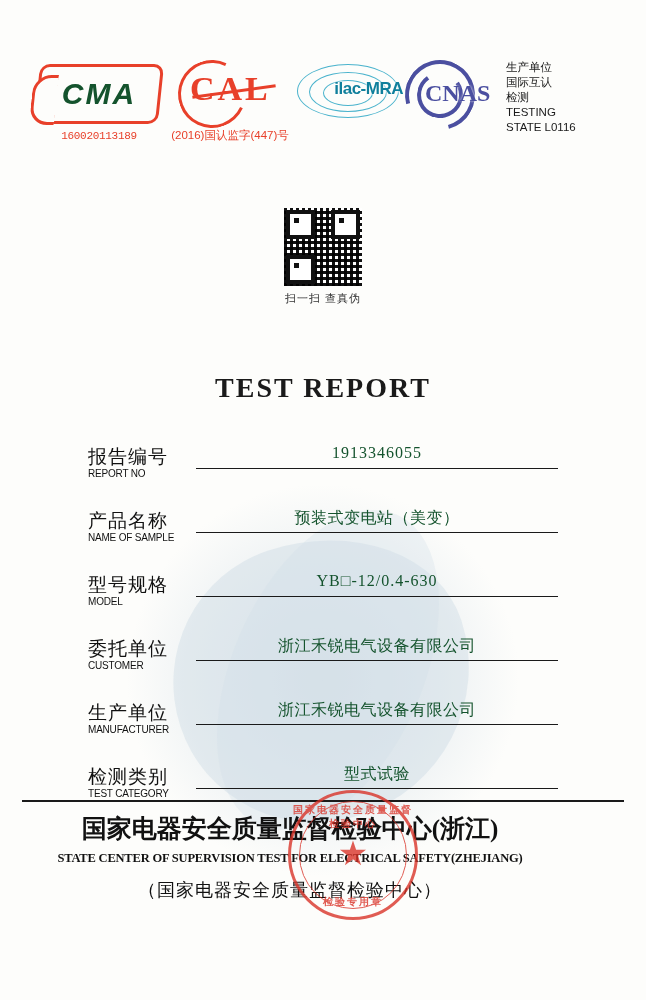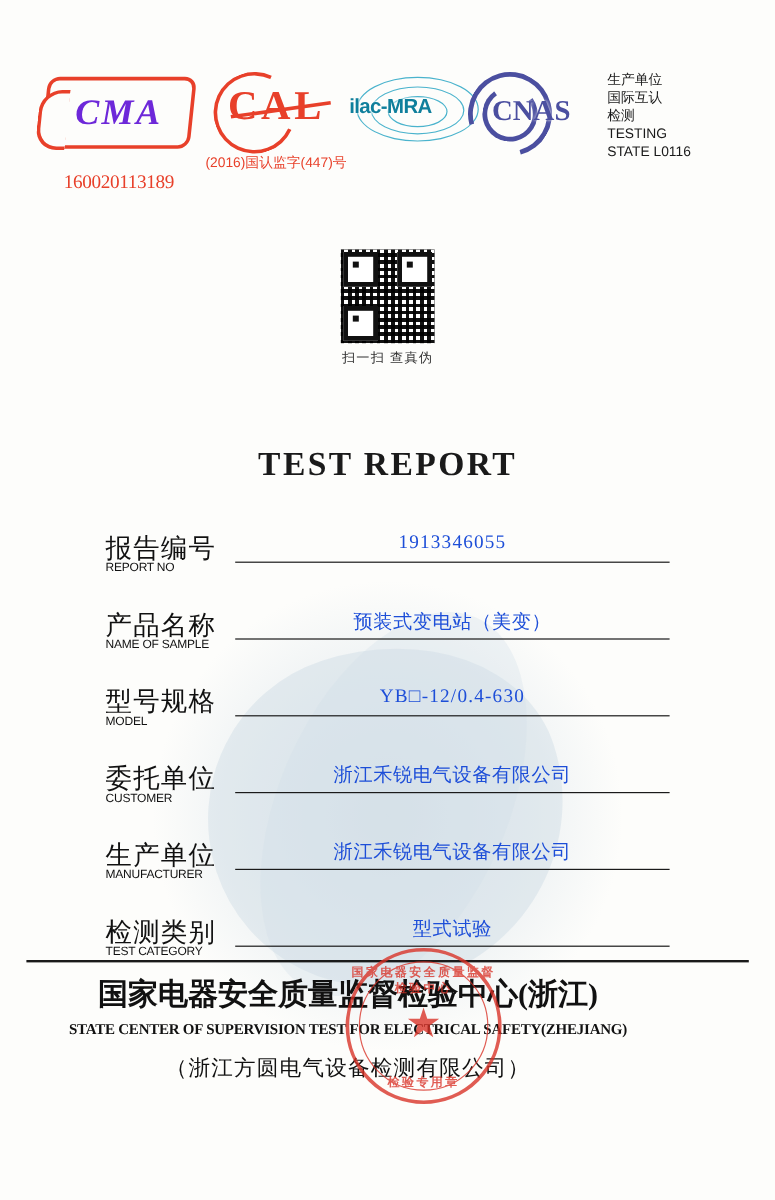--- a/index.html
+++ b/index.html
@@ -94,32 +94,32 @@
     border-right: none;
     border-radius: 18px 0 0 18px;
     background: #fdfdfb;
   }
   .cma-mark .letters {
     position: absolute;
     inset: 0;
     display: flex;
     align-items: center;
     justify-content: center;
-    font-family: Liberation Serif, serif;
+    font-family: Liberation Sans, sans-serif;
     font-weight: bold;
     font-size: 30px;
-    color: #6d28d9;
+    color: #14532d;
     letter-spacing: 2px;
     font-style: italic;
   }
   .cma-num {
-    margin-top: 20px;
-    font-size: 16px;
+    margin-top: 6px;
+    font-size: 11px;
     color: #e8402a;
-    font-family: Liberation Serif, serif;
+    font-family: Liberation Mono, monospace;
     letter-spacing: -0.3px;
   }
   
   .cal { left: 170px; top: 8px; width: 120px; }
   .cal-mark {
     position: relative;
     width: 108px;
     height: 64px;
     margin: 0 auto;
   }
@@ -175,30 +175,30 @@
     border-radius: 50%;
     opacity: 0.85;
   }
   .ilac-mark .w1 { left: 6px; top: 2px; width: 100px; height: 52px; }
   .ilac-mark .w2 { left: 18px; top: 10px; width: 76px; height: 38px; }
   .ilac-mark .w3 { left: 32px; top: 18px; width: 48px; height: 24px; }
   .ilac-mark .label {
     position: absolute;
     left: 0; right: 0;
     top: 17px;
-    text-align: left;
+    text-align: right;
     font-size: 17px;
     font-weight: bold;
     color: #0f7f9c;
     font-family: "Liberation Sans", sans-serif;
     letter-spacing: -0.5px;
     text-shadow: 0 0 3px #fdfdfb, 0 0 3px #fdfdfb;
   }
   
-  .cnas { left: 383px; top: 8px; width: 110px; }
+  .cnas { left: 398px; top: 8px; width: 110px; }
   .cnas-mark {
     position: relative;
     width: 104px;
     height: 64px;
     margin: 0 auto;
   }
   .cnas-mark .swirl {
     position: absolute;
     left: 4px;
     top: 0;
@@ -326,21 +326,21 @@
     position: relative;
     height: 64px;
   }
   .field .labels {
     position: absolute;
     left: 0;
     top: 6px;
     width: 120px;
   }
   .label-cn {
-    font-size: 22px;
+    font-size: 19px;
     letter-spacing: 1px;
     color: #111;
     line-height: 21px;
     white-space: nowrap;
   }
   .label-en {
     font-size: 10px;
     letter-spacing: -0.2px;
     color: #111;
     line-height: 13px;
@@ -354,21 +354,21 @@
     top: 28px;
     border-bottom: 1px solid #1a1a1a;
   }
   .field .value {
     position: absolute;
     left: 108px;
     right: 0;
     top: 4px;
     text-align: center;
     font-size: 16px;
-    color: #1d4ed8;
+    color: #14532d;
     letter-spacing: 0.5px;
   }
   .field .value.mono {
     font-family: "Liberation Serif", serif;
     letter-spacing: 1px;
   }
 
   
   .footer-rule {
     position: absolute;
@@ -563,21 +563,21 @@
       <div class="value">型式试验</div>
       <div class="rule"></div>
     </div>
 
   </div>
 
   <div class="footer-rule"></div>
   <div class="footer">
     <div class="footer-cn">国家电器安全质量监督检验中心(浙江)</div>
     <div class="footer-en">STATE CENTER OF SUPERVISION TEST FOR ELECTRICAL SAFETY(ZHEJIANG)</div>
-    <div class="footer-sub">（浙江方圆电气设备检测有限公司）</div>
+    <div class="footer-sub">（国家电器安全质量监督检验中心）</div>
   </div>
 
   <div class="seal">
     <div class="inner-ring"></div>
     <div class="arc-top">国家电器安全质量监督检验中心</div>
     <div class="star">★</div>
     <div class="arc-bottom">检验专用章</div>
   </div>
 
 </div>

